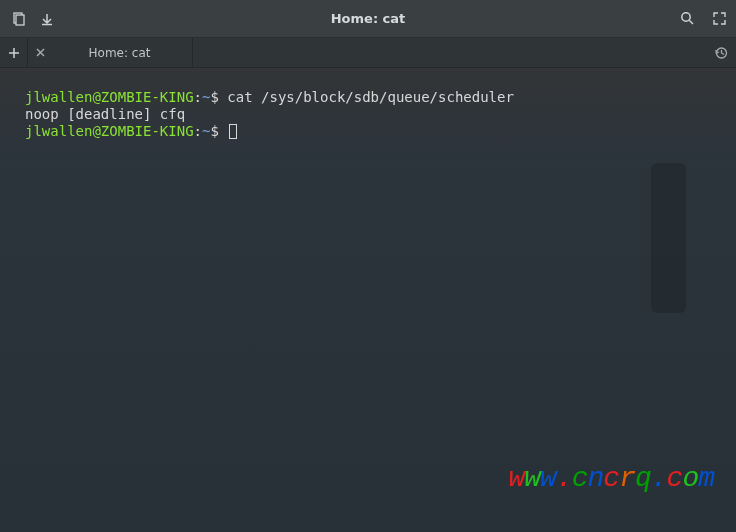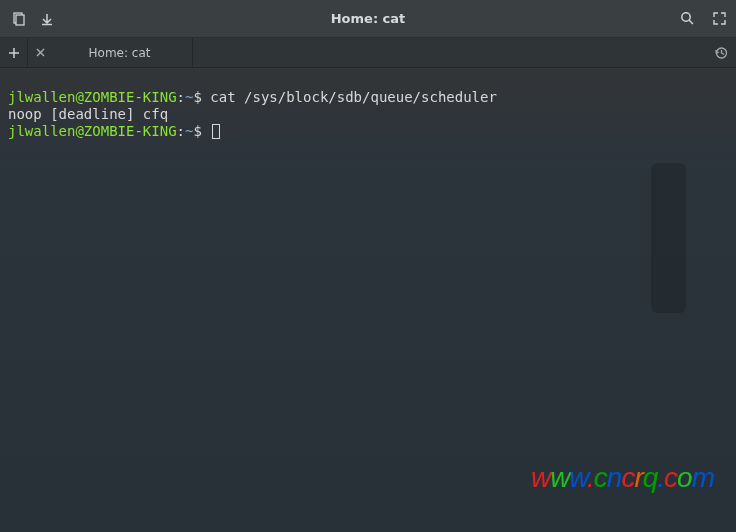--- a/index.html
+++ b/index.html
@@ -95,21 +95,21 @@
   }
   .tabbar-right {
     position: absolute;
     right: 8px;
     top: 0; bottom: 0;
     display: flex;
     align-items: center;
   }
   .terminal {
     flex: 1;
-    padding: 4px 8px;
+    padding: 4px 25px;
     font-family: "DejaVu Sans Mono", monospace;
     font-size: 14px;
     line-height: 17px;
     color: #d8d8d8;
     white-space: pre;
     position: relative;
   }
   .user { color: #8ae234; }
   .path { color: #729fcf; }
   .prompt { color: #d8d8d8; }
@@ -121,21 +121,21 @@
     height: 15px;
     border: 1px solid #d8d8d8;
     vertical-align: text-bottom;
     margin-left: 2px;
   }
   .watermark {
     position: absolute;
     right: 22px;
     bottom: 38px;
     text-align: left;
-    font-family: Liberation Sans, sans-serif;
+    font-family: Liberation Mono, monospace;
     pointer-events: none;
   }
   .wm-url {
     font-size: 28px;
     font-style: italic;
     font-weight: 500;
     letter-spacing: -1px;
   }
   .wm-sub {
     font-size: 24px;

